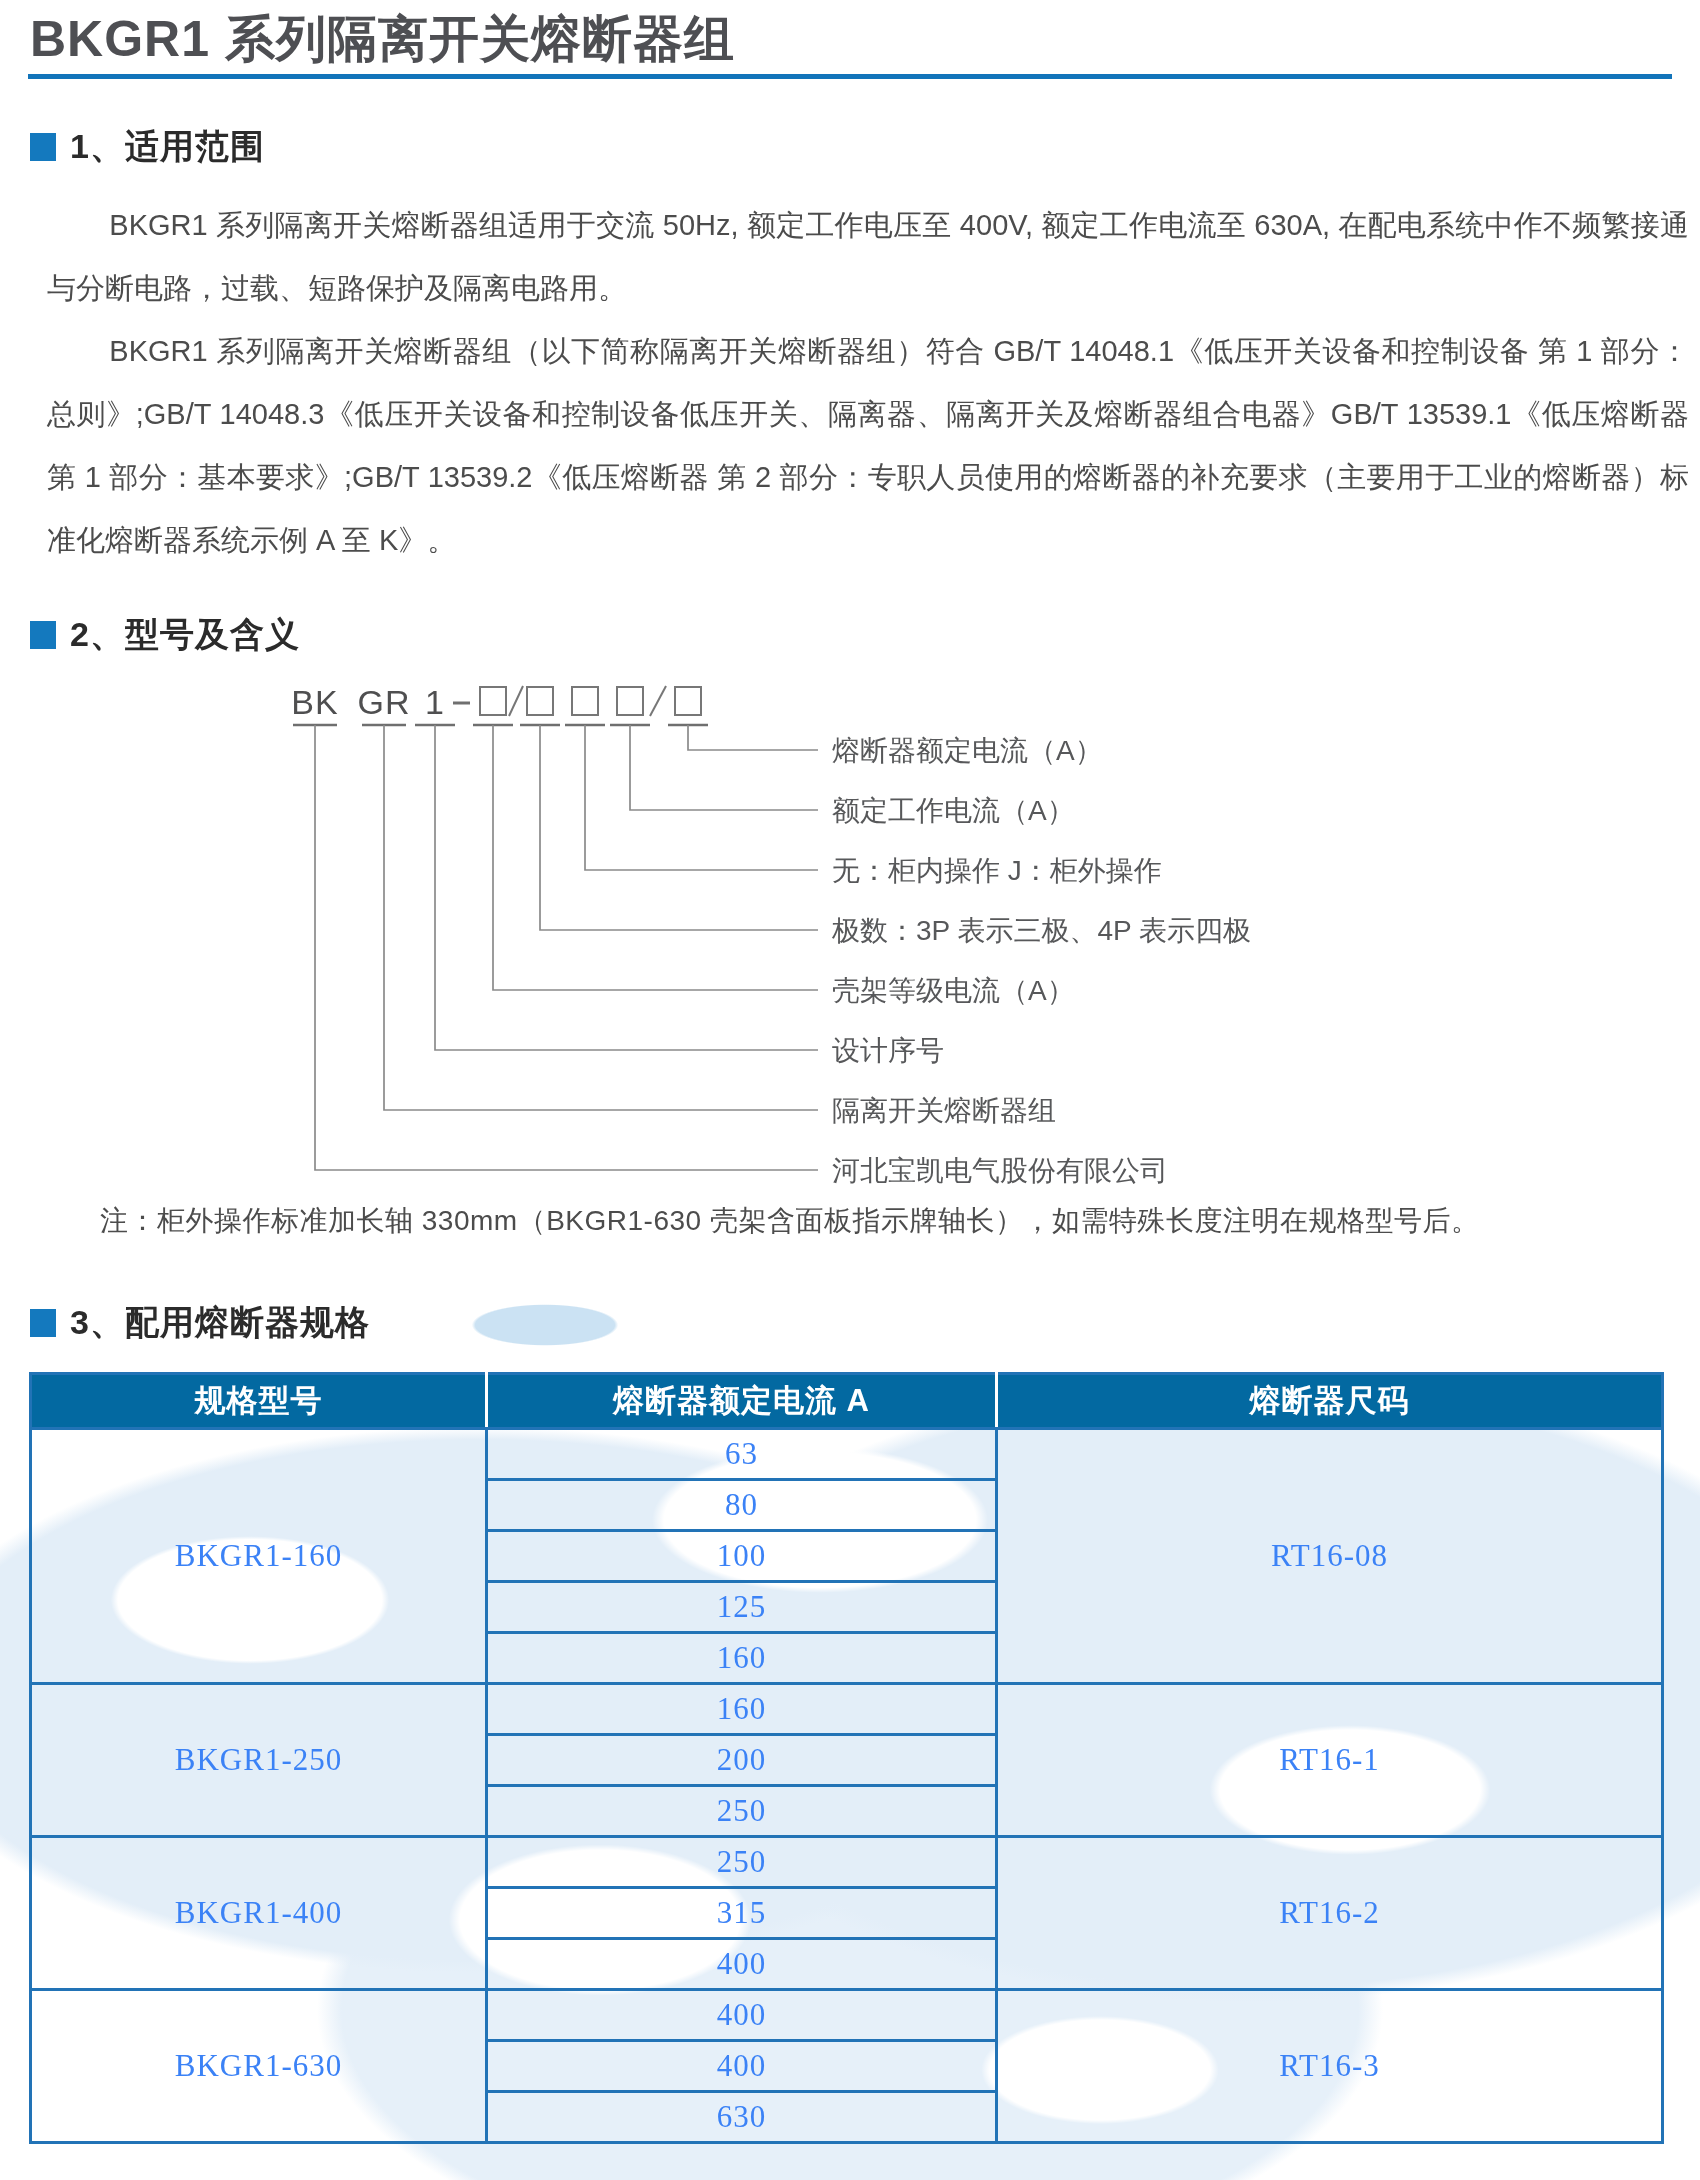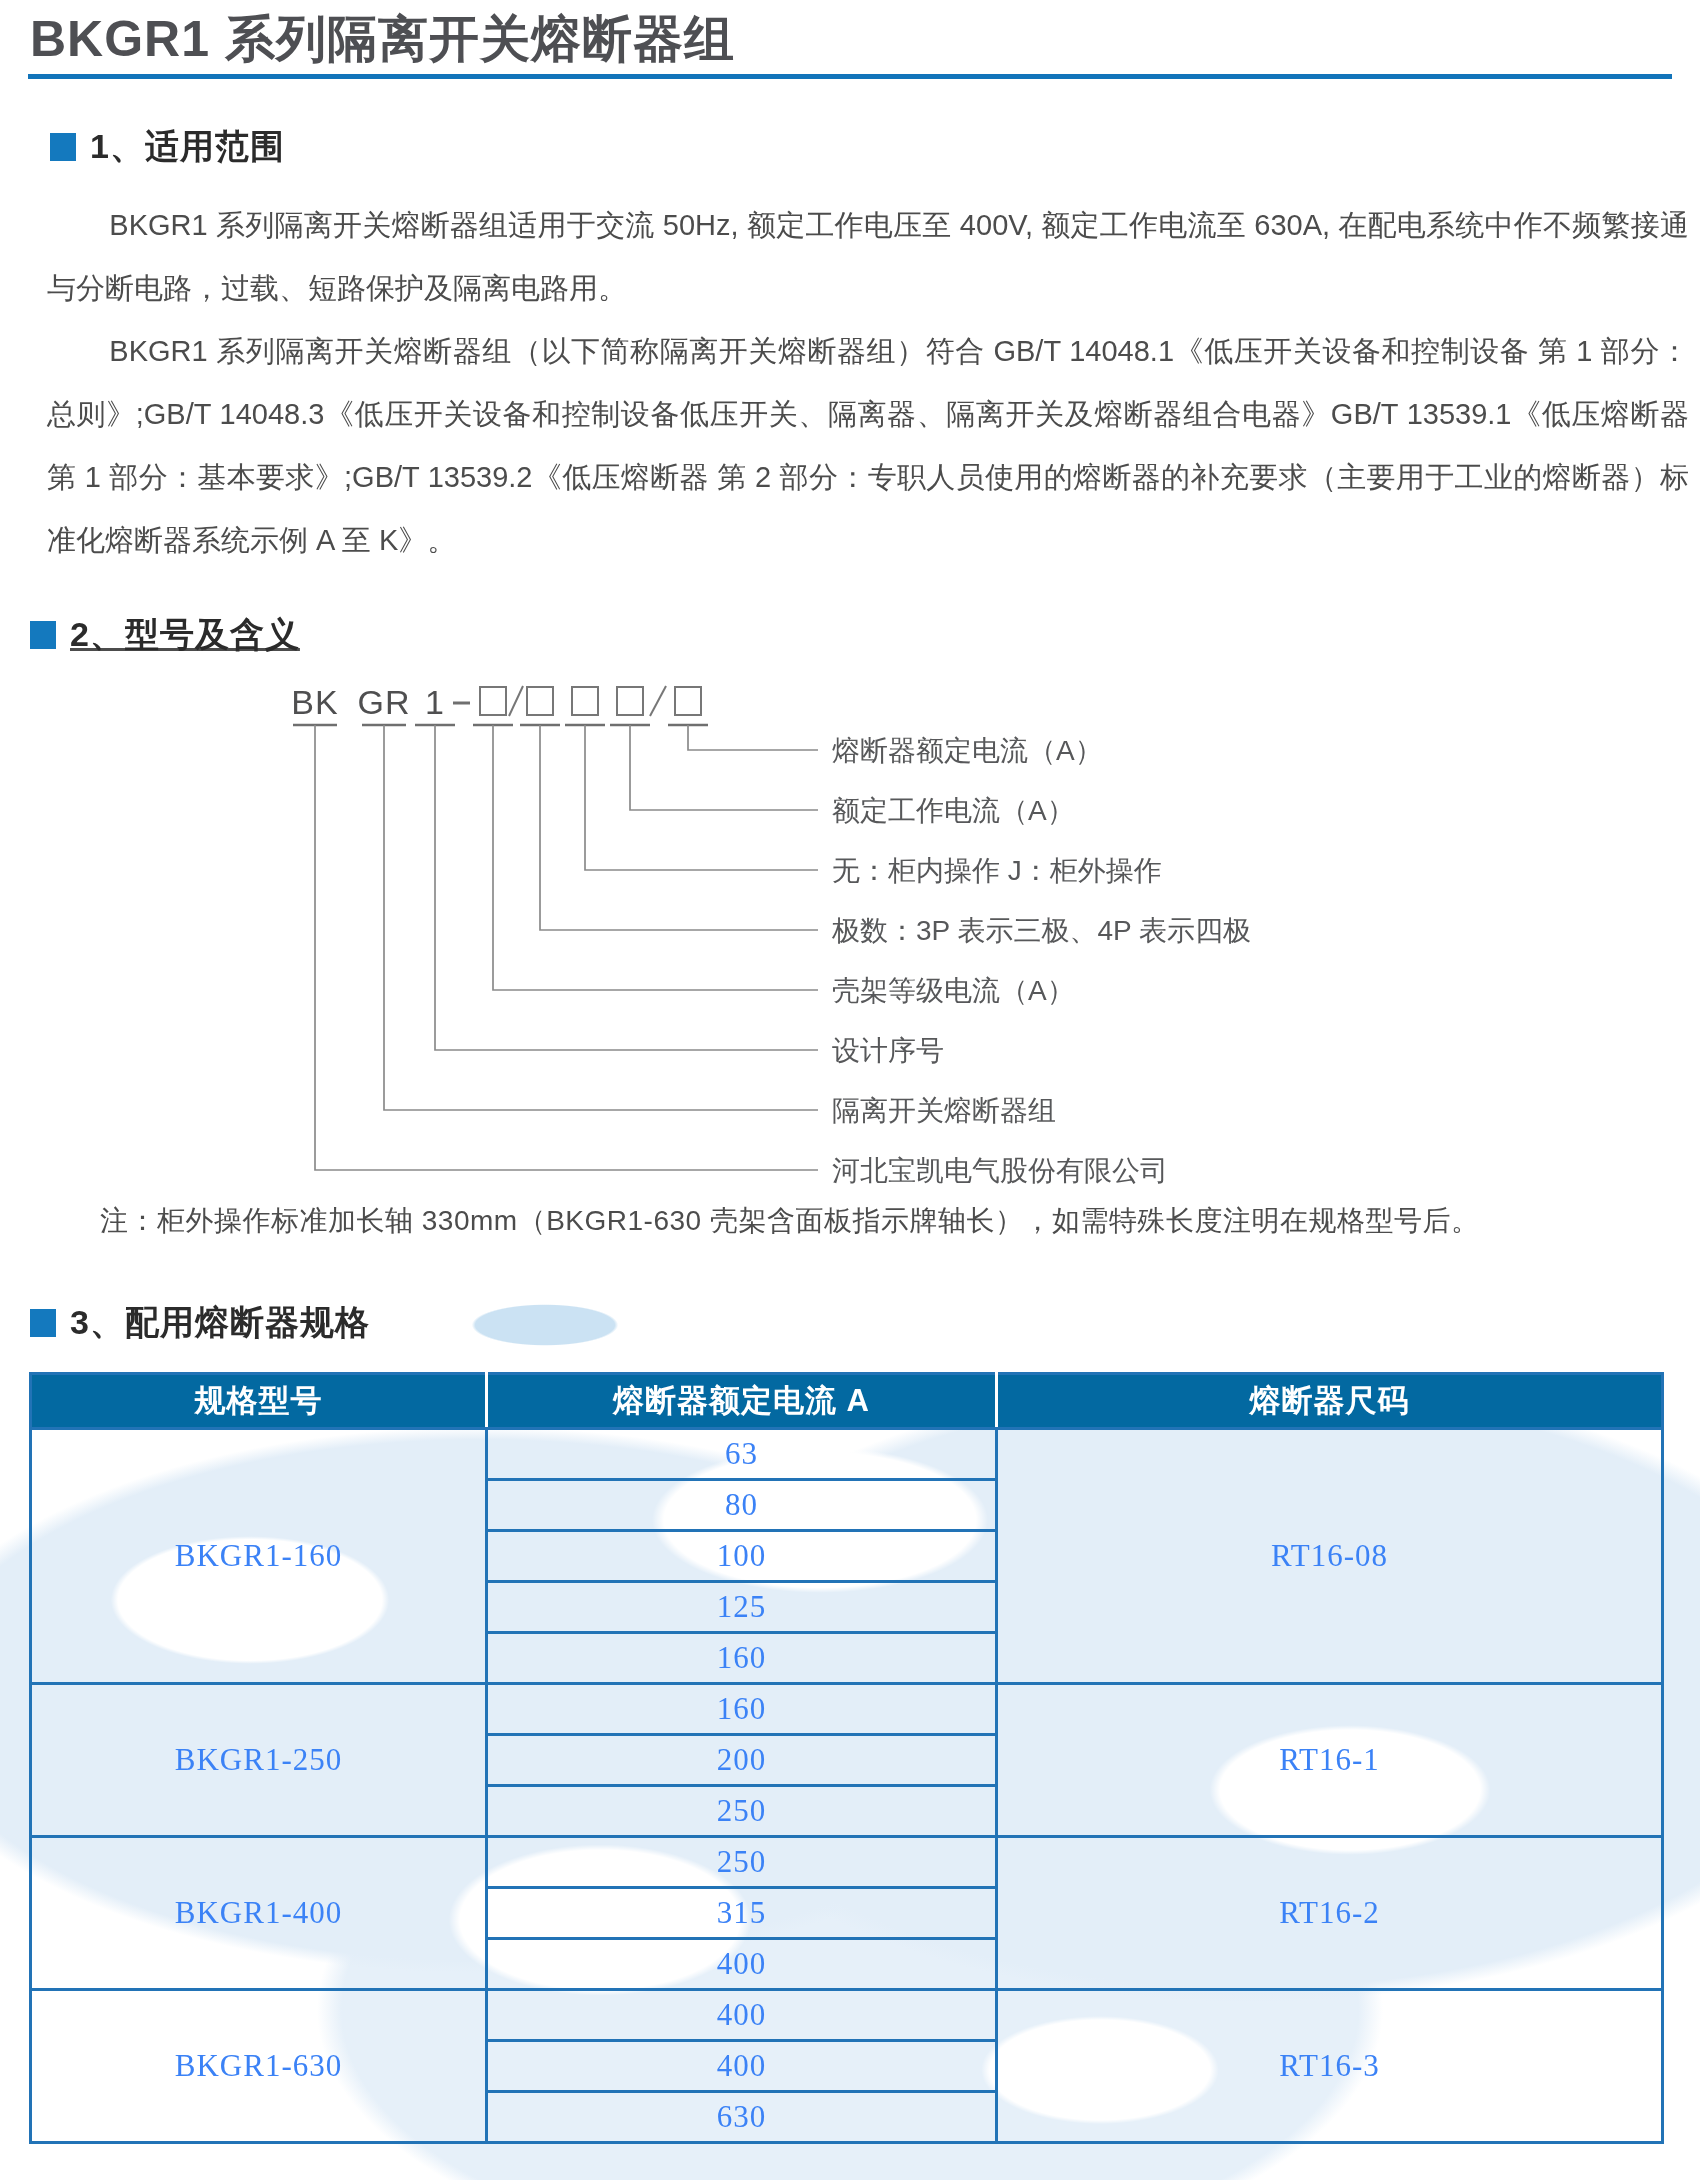--- a/index.html
+++ b/index.html
@@ -24,21 +24,21 @@
   
   .title{
     position:absolute;left:30px;top:6px;z-index:1;margin:0;
     font-size:50px;font-weight:800;color:#4e4f53;letter-spacing:1px;
   }
   .title-rule{position:absolute;left:28px;top:74px;width:1644px;height:5px;background:#1274ba;z-index:1;}
   
   .sec-head{position:absolute;left:30px;display:flex;align-items:center;z-index:1;}
   .sec-head .sq{width:26px;height:28px;background:#1479be;margin-right:14px;flex:0 0 auto;}
   .sec-head .sec-label{font-size:34px;font-weight:700;color:#2b2b2b;letter-spacing:1px;}
-  .sec1{top:124px;margin-left:20px;} .sec2{top:612px;text-decoration:underline;} .sec3{top:1300px;}
+  .sec1{top:124px;} .sec2{top:612px;} .sec3{top:1300px;}
   
   .paras{
     position:absolute;left:47px;top:194px;width:1642px;z-index:1;
     font-size:29px;line-height:63px;color:#4c4c4c;text-align:justify;
   }
   .paras p{margin:0;text-indent:2.15em;}
   
   .diagram-svg{position:absolute;left:0;top:678px;z-index:1;}
   .diagram-svg text{fill:#57585a;font-family:"Liberation Sans","DejaVu Sans",sans-serif;}
   .code-txt{font-size:34px;letter-spacing:1px;fill:#4f4f50 !important;}

